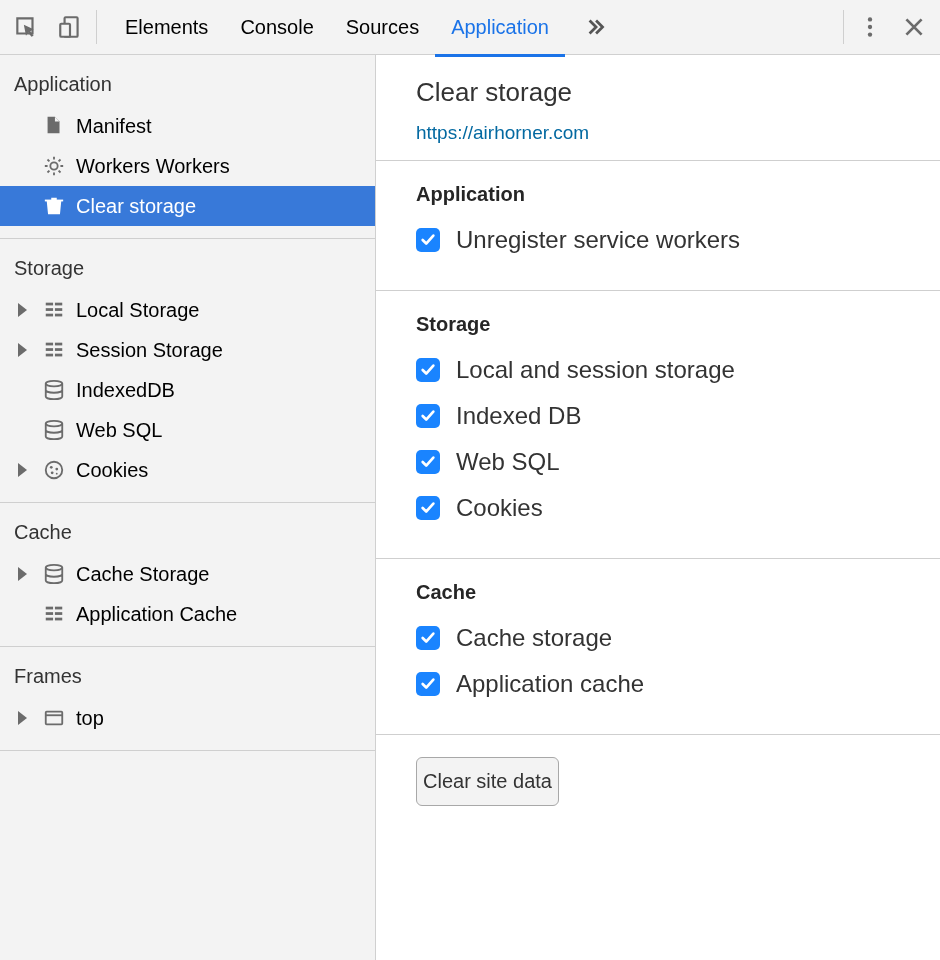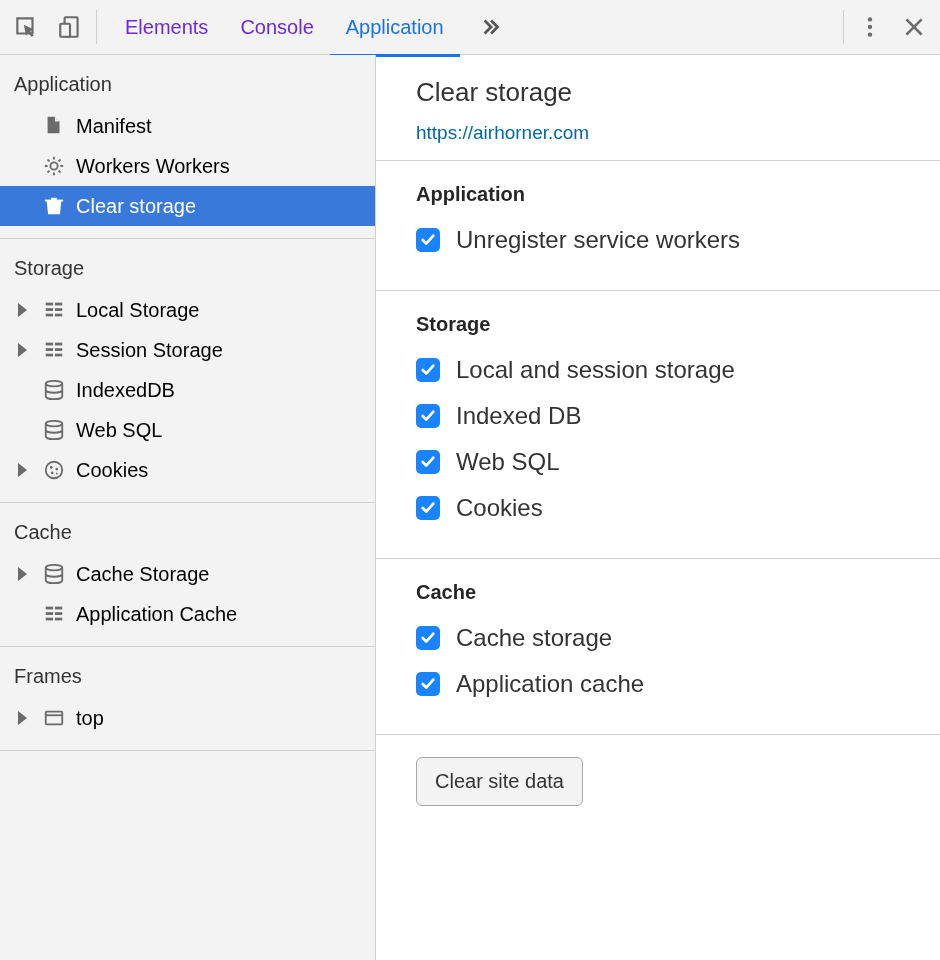--- a/index.html
+++ b/index.html
@@ -1,21 +1,21 @@
 <!DOCTYPE html>
 <html><head>
 <meta charset="utf-8">
 <style>
 html,body{margin:0;padding:0;font-family:-apple-system,BlinkMacSystemFont,"Segoe UI",Helvetica,Arial,sans-serif;color:#333;background:#fff;width:940px;height:960px;overflow:hidden}
 .toolbar{display:flex;align-items:center;height:54px;background:#f3f3f3;border-bottom:1px solid #d0d0d0;padding:0 4px}
 .tb-icon{width:44px;height:44px;display:flex;align-items:center;justify-content:center;color:#6b6b6b}
 .tb-icon svg{width:26px;height:26px}
 .tb-sep{width:1px;height:34px;background:#cfcfcf;margin:0 4px}
 .tabs{display:flex;align-items:center;margin-left:8px}
-.tab{padding:0 16px;height:54px;display:flex;align-items:center;font-size:20px;color:#6d28d9;cursor:default}
+.tab{padding:0 16px;height:54px;display:flex;align-items:center;font-size:20px;color:#000000;cursor:default}
 .tab.active{color:#1a73e8;border-bottom:3px solid #1a73e8;padding-top:3px}
 .more{margin-left:8px;color:#555}
 .tb-right{margin-left:auto;display:flex;align-items:center}
 .body{display:flex;height:906px}
 .sidebar{width:375px;background:#f3f3f3;border-right:1px solid #d0d0d0;overflow:auto}
 .group{border-bottom:1px solid #cfcfcf;padding:12px 0}
 .group-title{font-size:20px;color:#333;padding:6px 14px 10px}
 .item{display:flex;align-items:center;height:40px;font-size:20px;color:#000000;padding-left:42px;cursor:default;position:relative}
 .item .tri{position:absolute;left:18px;top:50%;transform:translateY(-50%);width:0;height:0;border-top:7px solid transparent;border-bottom:7px solid transparent;border-left:9px solid #6b6b6b}
 .item .ico{width:24px;height:24px;margin-right:10px;color:#6b6b6b;display:flex;align-items:center;justify-content:center}
@@ -25,21 +25,21 @@
 .main{flex:1;overflow:auto}
 .m-head{padding:22px 40px 16px;border-bottom:1px solid #cfcfcf}
 .m-title{font-size:26px;color:#333;margin-bottom:14px}
 .m-url{font-size:19px;color:#0369a1}
 .section{padding:22px 40px 18px;border-bottom:1px solid #cfcfcf}
 .section h2{font-size:20px;font-weight:700;margin:0 0 20px;color:#262626}
 .chk-row{display:flex;align-items:center;margin:18px 0;font-size:24px;color:#333}
 .chk{width:24px;height:24px;border-radius:5px;background:#1a84ff;margin-right:16px;display:flex;align-items:center;justify-content:center;color:#fff;flex-shrink:0}
 .chk svg{width:16px;height:16px}
 .btn-row{padding:22px 40px}
-.btn{display:inline-block;padding:12px 18px;font-size:20px;color:#333;background:#f3f3f3;border:1px solid #a8a8a8;border-radius:6px;cursor:default}
+.btn{display:inline-block;padding:12px 6px;font-size:20px;color:#333;background:#f3f3f3;border:1px solid #a8a8a8;border-radius:6px;cursor:default}
 </style>
 </head>
 <body>
 
 <svg width="0" height="0" style="position:absolute">
   <defs>
     <g id="i-file">
         <path fill="currentColor" d="M5 2h8l5 5v13H5z" stroke="none"></path>
         <path d="M13 2v5h5" fill="#f3f3f3"></path>
       </g>
@@ -108,20 +108,21 @@
     </div>
   <div class="tb-icon">
       <svg viewBox="0 0 24 24">
         <use href="#i-device"></use>
       </svg>
     </div>
   <div class="tb-sep"></div>
   <div class="tabs" id="tabs">
       <div class="tab">Elements</div>
       <div class="tab">Console</div>
+      <div class="tab">Sources</div>
       <div class="tab active">Application</div>
     </div>
   <div class="tb-icon more">
       <svg viewBox="0 0 24 24" width="22" height="22">
         <path stroke="currentColor" stroke-width="2.5" fill="none" d="M7 6l6 6-6 6"></path>
         <path stroke="currentColor" stroke-width="2.5" fill="none" d="M13 6l6 6-6 6"></path>
       </svg>
     </div>
   <div class="tb-right">
     <div class="tb-sep"></div>

